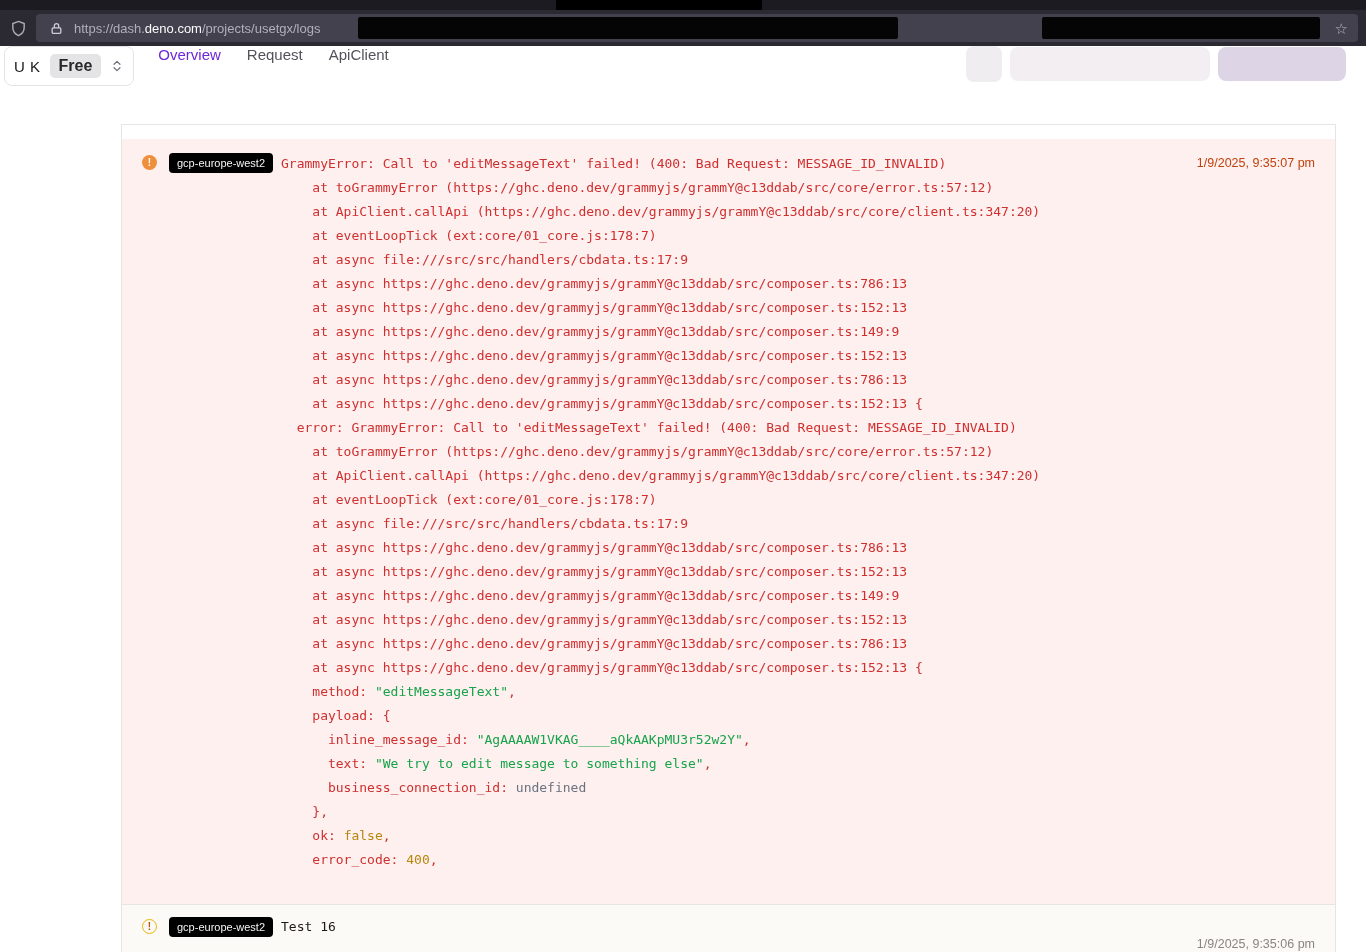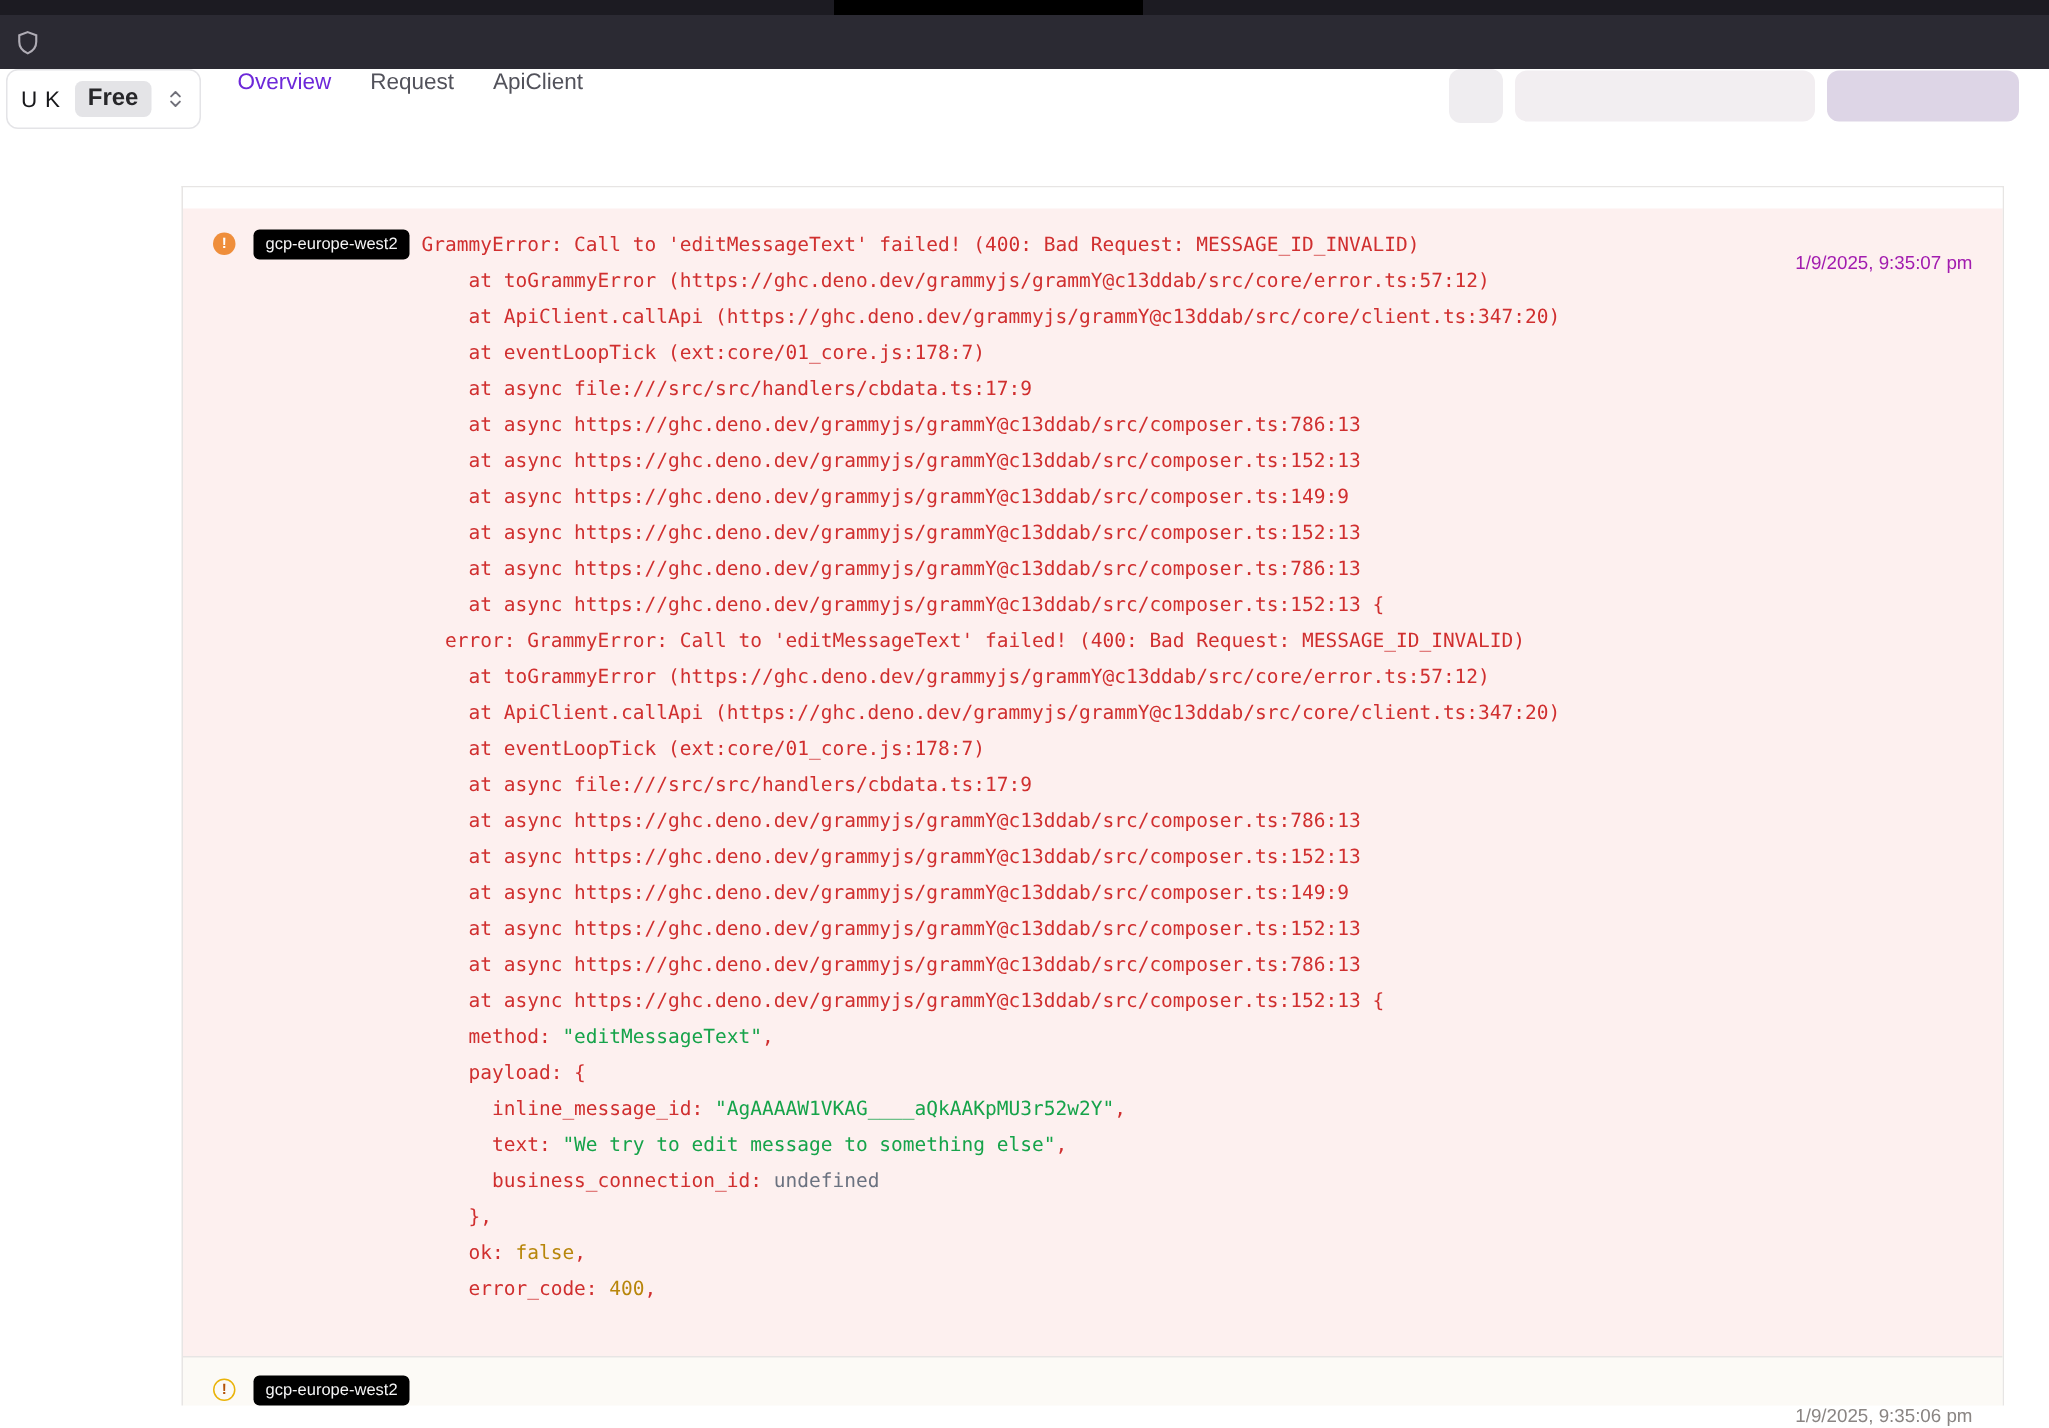--- a/index.html
+++ b/index.html
@@ -57,36 +57,48 @@
                   font-size:11px; line-height:1; padding:5px 8px 4px; border-radius:4px; white-space:nowrap; }
   .log-entry.error .region-badge { top:14px; }
   .log-entry.warn  .region-badge { top:12px; }
 
   .log-message { font-family:"DejaVu Sans Mono", monospace; font-size:13px; line-height:24px;
                  white-space:pre; color:#d02f2f; }
   .warn-message { font-family:"DejaVu Sans Mono", monospace; font-size:13px; line-height:20px;
                   color:#1c1917; white-space:pre; }
 
   .timestamp { position:absolute; right:20px; font-size:12.5px; white-space:nowrap; }
-  .ts-error { top:17px; color:#a21caf;margin-top:12px; }
+  .ts-error { top:17px; color:#c2410c; }
   .ts-warn  { top:32px; color:#8a8583; }
 </style>
 </head>
 <body>
 
 <div class="browser">
   <div class="tabstrip">
     <div class="tab-redact"></div>
   </div>
   <div class="toolbar">
     <span class="tb-icon">
       <svg width="17" height="17" viewBox="0 0 24 24" fill="none" stroke="#afacb5" stroke-width="2">
         <path d="M12 2l8 3v6c0 5-3.5 9-8 11-4.5-2-8-6-8-11V5l8-3z"></path>
       </svg>
     </span>
+    <div class="urlbar">
+      <span class="tb-icon">
+        <svg width="13" height="13" viewBox="0 0 24 24" fill="none" stroke="#cfcdd8" stroke-width="2.4">
+          <rect x="4" y="11" width="16" height="10" rx="2"></rect>
+          <path d="M8 11V7a4 4 0 0 1 8 0v4"></path>
+        </svg>
+      </span>
+      <span class="url-text"><span class="url-dim">https://</span><span class="url-dim">dash.</span><span class="url-domain">deno.com</span><span class="url-dim">/projects/usetgx/logs</span></span>
+      <div class="redact redact-mid"></div>
+      <div class="redact redact-right"></div>
+      <span class="star">☆</span>
+    </div>
   </div>
 </div>
 
 <header class="app-header">
   <div class="org-switcher">
     <span class="org-name">U K</span>
     <span class="plan-badge">Free</span>
     <span class="chev">
       <svg width="14" height="14" viewBox="0 0 24 24" fill="none" stroke="#71717a" stroke-width="2.2" stroke-linecap="round" stroke-linejoin="round">
         <polyline points="7,9 12,4 17,9"></polyline>
@@ -113,16 +125,17 @@
     <div class="log-entry error">
       <span class="lvl-icon lvl-error">!</span>
       <span class="region-badge">gcp-europe-west2</span>
       <div class="log-message"><div><span>GrammyError: Call to 'editMessageText' failed! (400: Bad Request: MESSAGE_ID_INVALID)</span></div><div><span>    at toGrammyError (https://ghc.deno.dev/grammyjs/grammY@c13ddab/src/core/error.ts:57:12)</span></div><div><span>    at ApiClient.callApi (https://ghc.deno.dev/grammyjs/grammY@c13ddab/src/core/client.ts:347:20)</span></div><div><span>    at eventLoopTick (ext:core/01_core.js:178:7)</span></div><div><span>    at async file:///src/src/handlers/cbdata.ts:17:9</span></div><div><span>    at async https://ghc.deno.dev/grammyjs/grammY@c13ddab/src/composer.ts:786:13</span></div><div><span>    at async https://ghc.deno.dev/grammyjs/grammY@c13ddab/src/composer.ts:152:13</span></div><div><span>    at async https://ghc.deno.dev/grammyjs/grammY@c13ddab/src/composer.ts:149:9</span></div><div><span>    at async https://ghc.deno.dev/grammyjs/grammY@c13ddab/src/composer.ts:152:13</span></div><div><span>    at async https://ghc.deno.dev/grammyjs/grammY@c13ddab/src/composer.ts:786:13</span></div><div><span>    at async https://ghc.deno.dev/grammyjs/grammY@c13ddab/src/composer.ts:152:13 {</span></div><div><span>  error: GrammyError: Call to 'editMessageText' failed! (400: Bad Request: MESSAGE_ID_INVALID)</span></div><div><span>    at toGrammyError (https://ghc.deno.dev/grammyjs/grammY@c13ddab/src/core/error.ts:57:12)</span></div><div><span>    at ApiClient.callApi (https://ghc.deno.dev/grammyjs/grammY@c13ddab/src/core/client.ts:347:20)</span></div><div><span>    at eventLoopTick (ext:core/01_core.js:178:7)</span></div><div><span>    at async file:///src/src/handlers/cbdata.ts:17:9</span></div><div><span>    at async https://ghc.deno.dev/grammyjs/grammY@c13ddab/src/composer.ts:786:13</span></div><div><span>    at async https://ghc.deno.dev/grammyjs/grammY@c13ddab/src/composer.ts:152:13</span></div><div><span>    at async https://ghc.deno.dev/grammyjs/grammY@c13ddab/src/composer.ts:149:9</span></div><div><span>    at async https://ghc.deno.dev/grammyjs/grammY@c13ddab/src/composer.ts:152:13</span></div><div><span>    at async https://ghc.deno.dev/grammyjs/grammY@c13ddab/src/composer.ts:786:13</span></div><div><span>    at async https://ghc.deno.dev/grammyjs/grammY@c13ddab/src/composer.ts:152:13 {</span></div><div><span>    method: </span><span style="color: rgb(22, 163, 74);">"editMessageText"</span><span>,</span></div><div><span>    payload: {</span></div><div><span>      inline_message_id: </span><span style="color: rgb(22, 163, 74);">"AgAAAAW1VKAG____aQkAAKpMU3r52w2Y"</span><span>,</span></div><div><span>      text: </span><span style="color: rgb(22, 163, 74);">"We try to edit message to something else"</span><span>,</span></div><div><span>      business_connection_id: </span><span style="color: rgb(107, 114, 128);">undefined</span></div><div><span>    },</span></div><div><span>    ok: </span><span style="color: rgb(184, 134, 11);">false</span><span>,</span></div><div><span>    error_code: </span><span style="color: rgb(184, 134, 11);">400</span><span>,</span></div></div>
       <span class="timestamp ts-error">1/9/2025, 9:35:07 pm</span>
     </div>
 
     <div class="log-entry warn">
       <span class="lvl-icon lvl-warn">!</span>
       <span class="region-badge">gcp-europe-west2</span>
+      <div class="warn-message">Test 16</div>
       <span class="timestamp ts-warn">1/9/2025, 9:35:06 pm</span>
     </div>
   </div>
 </main>
 
 </body></html>

